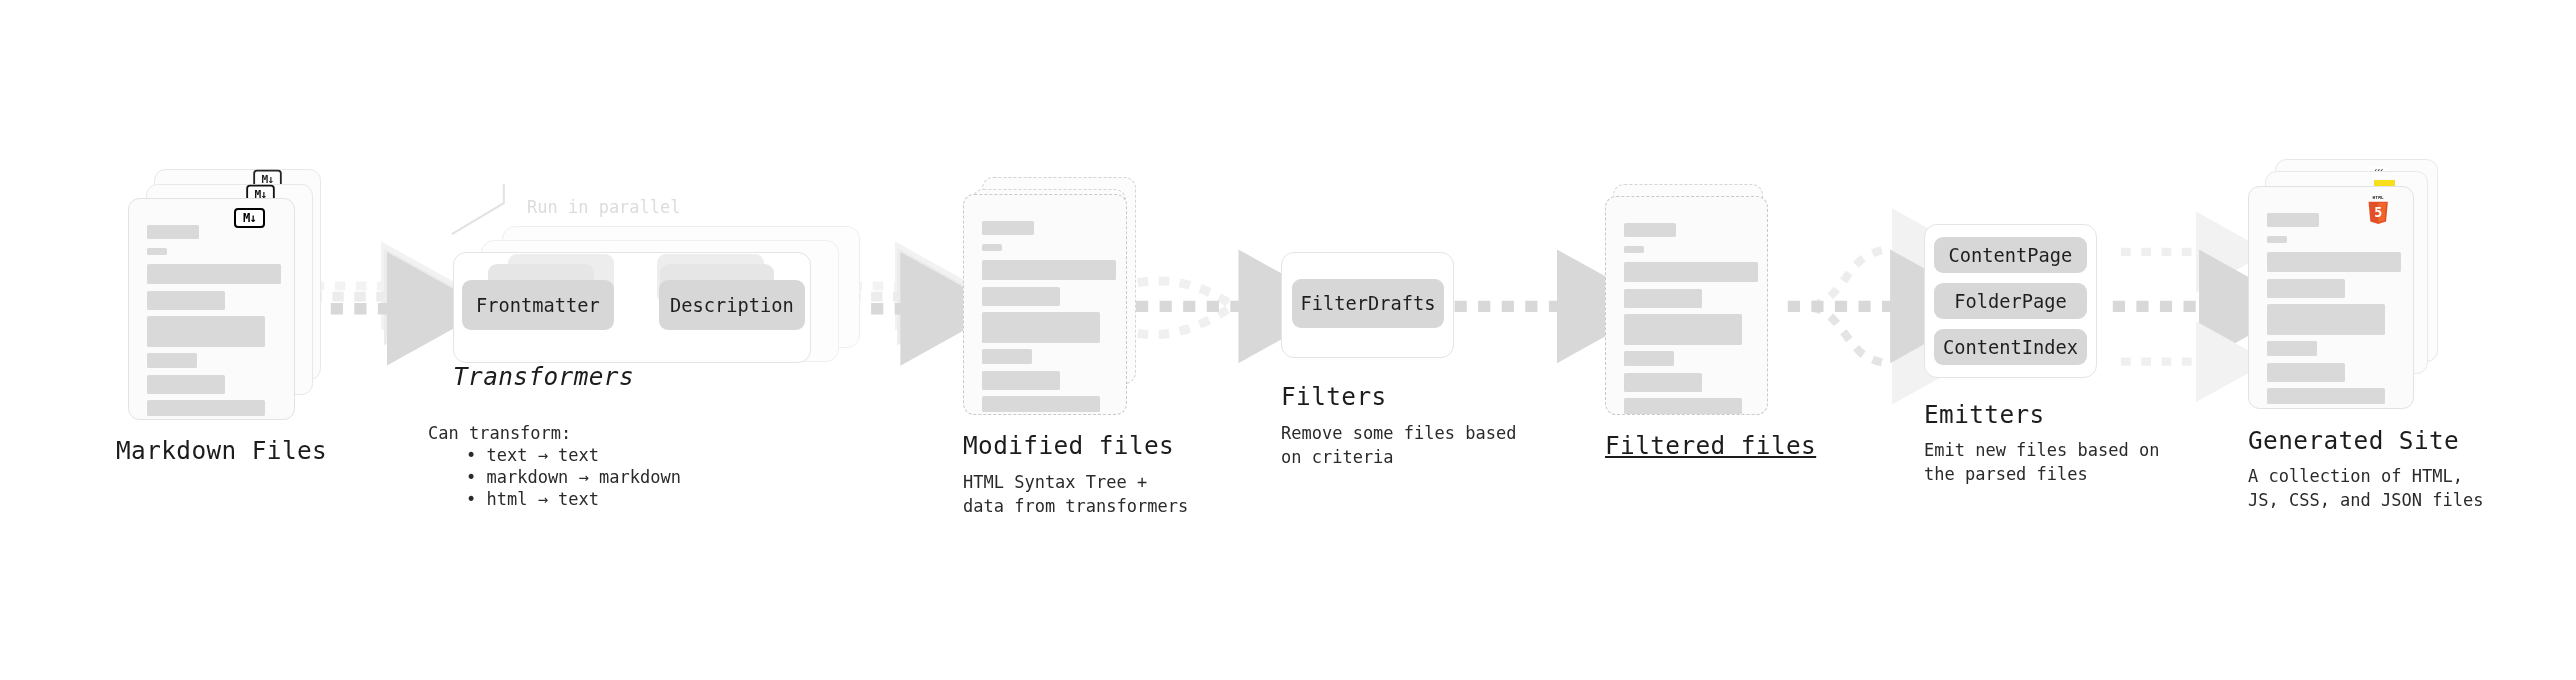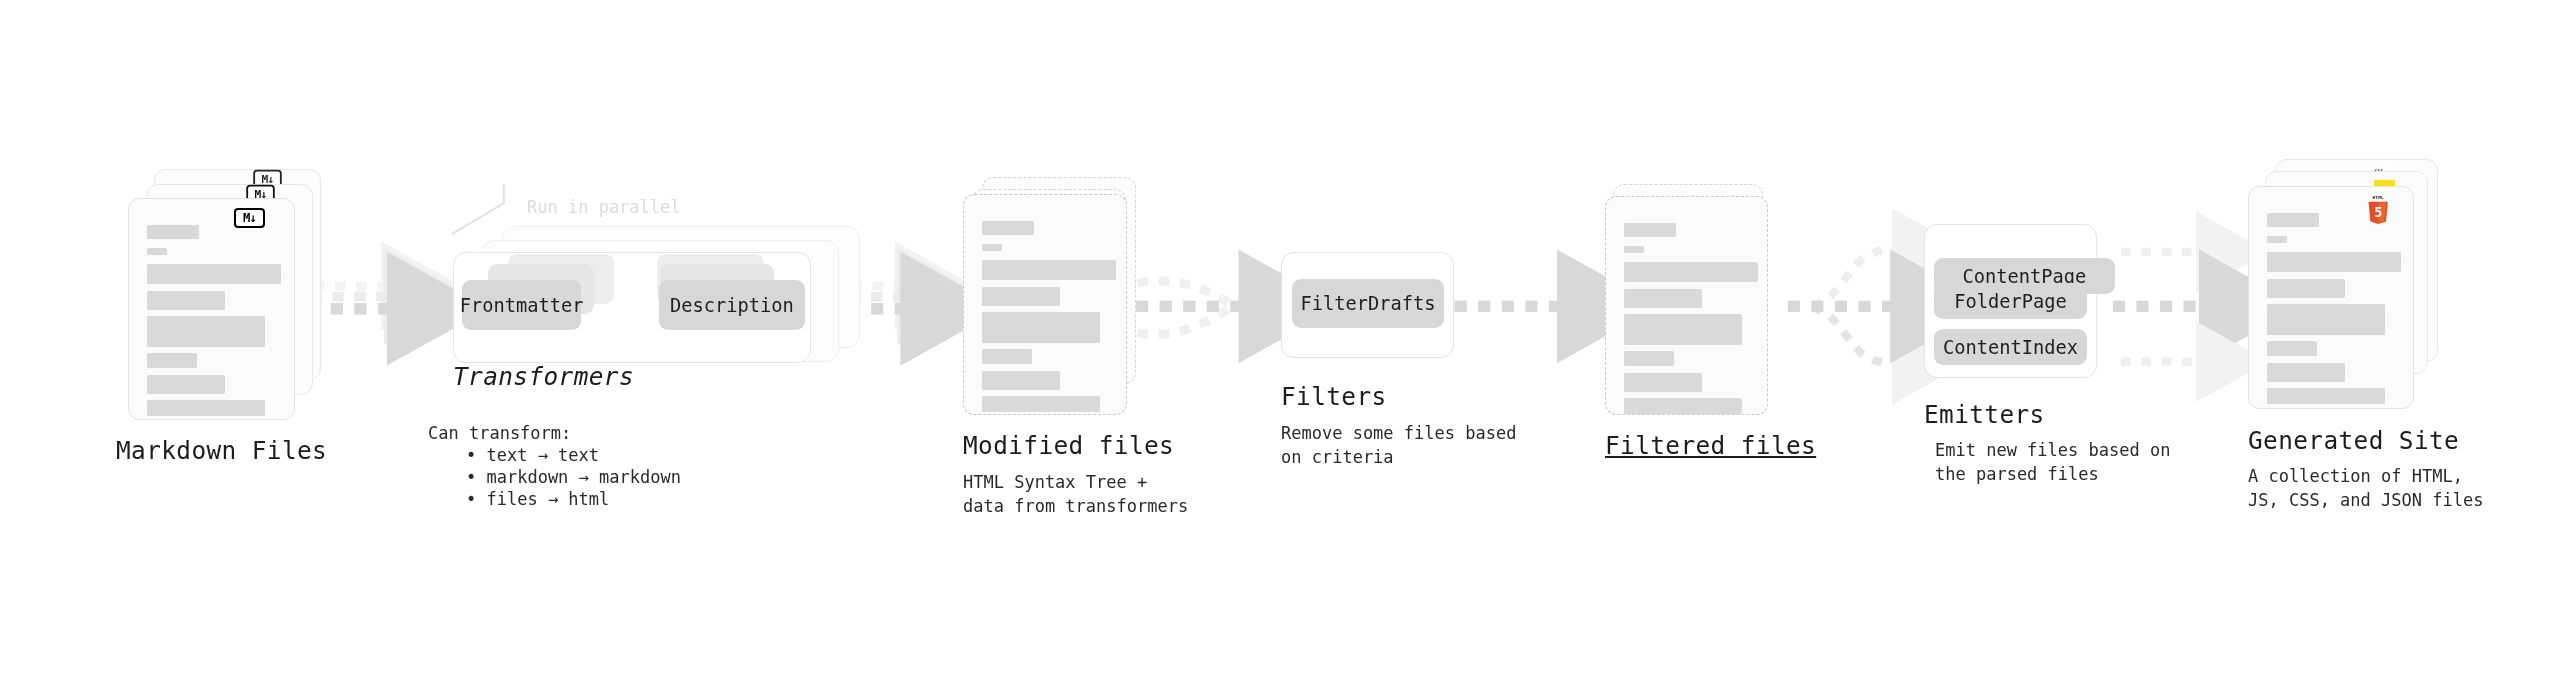--- a/index.html
+++ b/index.html
@@ -251,33 +251,33 @@
 
     <div class="parallel-label" style="left:527px; top:197px;">Run in parallel</div>
 
     <div class="proc-box ghost" style="left:502px; top:226px; width:358px; height:122px;"></div>
     <div class="proc-box ghost" style="left:481px; top:240px; width:358px; height:122px;"></div>
     <div class="proc-box" style="left:453px; top:252px; width:358px; height:111px;">
     </div>
 
     <div class="chip ghost-b" style="left:508px; top:254px; width:106px; height:50px;"></div>
     <div class="chip ghost-a" style="left:488px; top:264px; width:106px; height:50px;"></div>
-    <div class="chip" style="left:462px; top:280px; width:119px; height:50px;">Frontmatter</div>
+    <div class="chip" style="left:462px; top:280px; width:152px; height:50px;">Frontmatter</div>
 
     <div class="chip ghost-b" style="left:657px; top:254px; width:107px; height:50px;"></div>
     <div class="chip ghost-a" style="left:660px; top:264px; width:114px; height:50px;"></div>
     <div class="chip" style="left:659px; top:280px; width:146px; height:50px;">Description</div>
 
     <div class="stage-title" style="left:453px; top:362px;font-style:italic;">Transformers</div>
 
     <div class="stage-desc" style="left:428px; top:422px;">Can transform:</div>
 
     <div class="stage-desc" style="left:466px; top:444px;">• text → text</div>
     <div class="stage-desc" style="left:466px; top:466px;">• markdown → markdown</div>
-    <div class="stage-desc" style="left:466px; top:488px;">• files → html</div>
+    <div class="stage-desc" style="left:466px; top:488px;">• html → text</div>
   </div>
 
   <div class="stage">
 
     <div class="doc-stack">
       <div class="doc-card dashed ghost1" style="left:982px; top:177px; width:154px; height:207px;"></div>
       <div class="doc-card dashed ghost2" style="left:972px; top:189px; width:154px; height:207px;"></div>
 
       <div class="doc-card dashed" style="left:963px; top:194px; width:164px; height:221px;">
         <div class="doc-bar" style="left:18px; top:26px; width:52px; height:14px;"></div>
@@ -326,27 +326,27 @@
       </div>
     </div>
 
     <div class="stage-title" style="left:1605px; top:431px;text-decoration:underline;">Filtered files</div>
   </div>
 
   <div class="stage">
 
     <div class="proc-box" style="left:1924px; top:224px; width:173px; height:154px;"></div>
 
-    <div class="chip" style="left:1934px; top:237px; width:181px; height:36px;margin-top:21px;">ContentPage</div>
+    <div class="chip" style="left:1934px; top:237px; width:153px; height:36px;">ContentPage</div>
     <div class="chip" style="left:1934px; top:283px; width:153px; height:36px;">FolderPage</div>
     <div class="chip" style="left:1934px; top:329px; width:153px; height:36px;">ContentIndex</div>
 
     <div class="stage-title" style="left:1924px; top:400px;">Emitters</div>
 
-    <div class="stage-desc" style="left:1924px; top:439px;margin-left:11px;">Emit new files based on
+    <div class="stage-desc" style="left:1924px; top:439px;">Emit new files based on
 the parsed files</div>
   </div>
 
   <div class="stage">
 
     <div class="doc-stack">
 
       <div class="doc-card ghost1" style="left:2275px; top:159px; width:163px; height:203px;"></div>
       <div class="badge-css" style="left:2370px; top:167px;">
         <span class="css-word">CSS</span>

